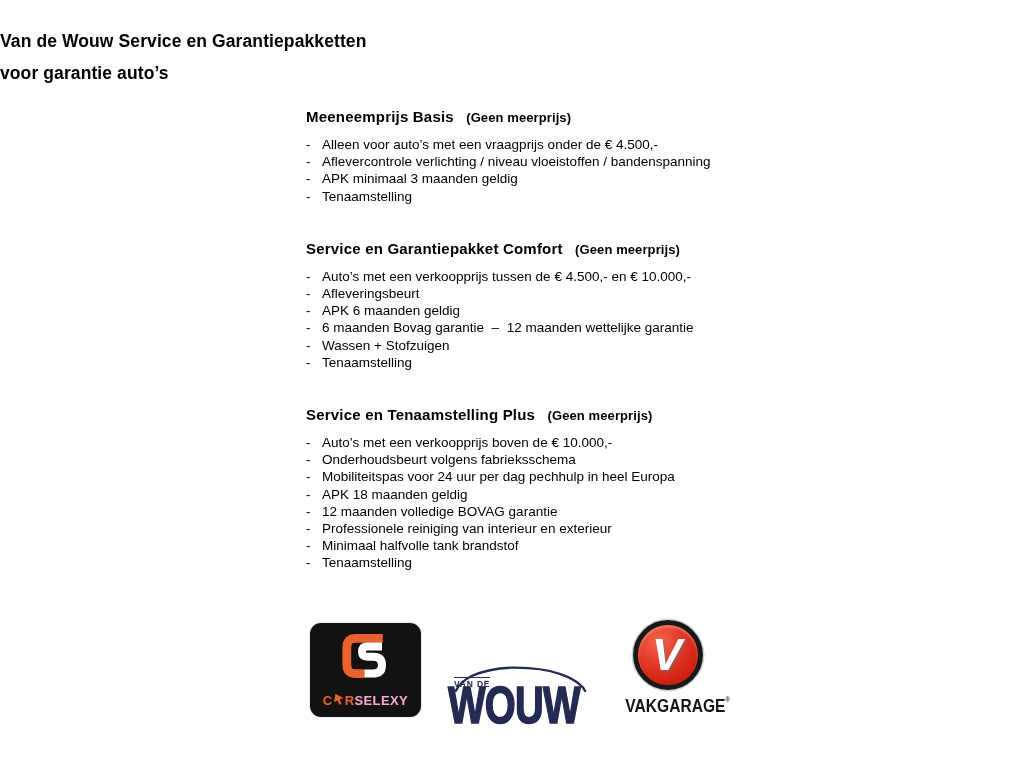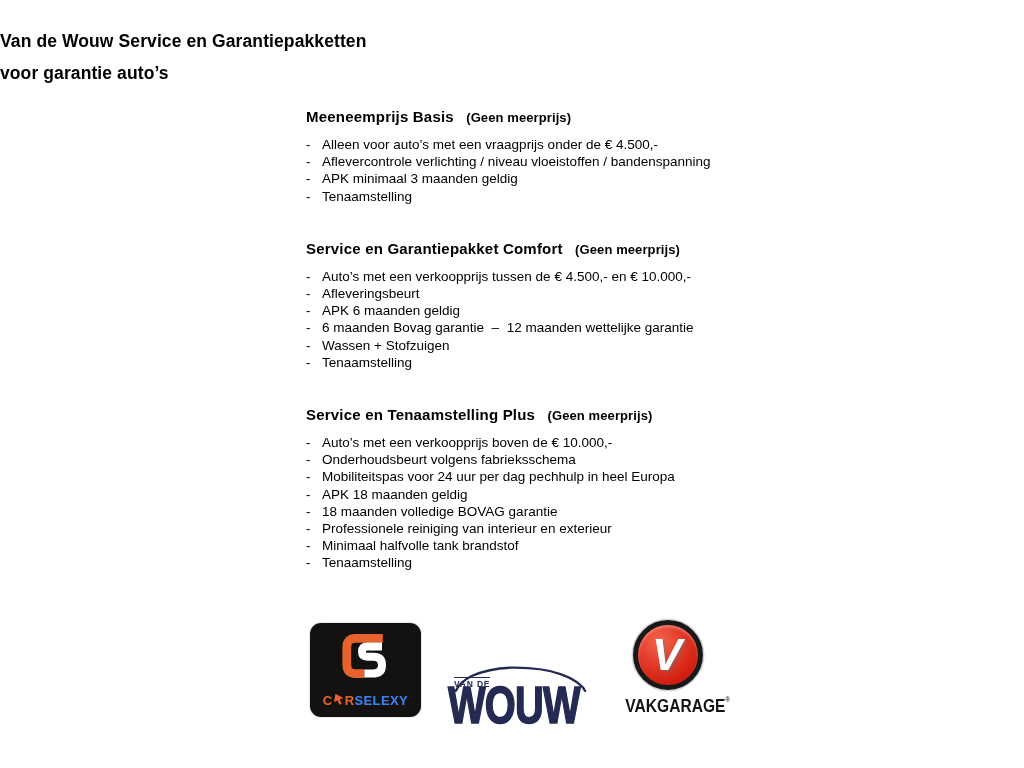--- a/index.html
+++ b/index.html
@@ -26,21 +26,21 @@
   
   .logos { position: absolute; left: 0; top: 0; width: 100%; height: 100%; pointer-events: none; }
 
   
   .cs-badge { position: absolute; left: 310px; top: 623px; width: 111px; height: 94px; background: #141210; border-radius: 11px; box-shadow: 0 0 0 1px #e9e9e9; }
   .cs-mono { display: block; margin: 9px auto 0; width: 54px; height: 48px; }
   .cs-c { stroke: #e8622d; stroke-width: 11; fill: none; }
   .cs-s { stroke: #ffffff; stroke-width: 10; fill: none; }
   .cs-word { position: absolute; left: 0; right: 0; bottom: 9px; text-align: center; font-size: 13px; font-weight: bold; letter-spacing: .4px; white-space: nowrap; }
   .cs-orange { color: #e8622d; }
-  .cs-white { color: #3b82f6; }
+  .cs-white { color: #f9a8d4; }
   .cs-arrow { width: 10px; height: 13px; margin: 0 1px; vertical-align: -1px; }
 
   
   .wouw { position: absolute; left: 448px; top: 664px; width: 146px; height: 66px; }
   .wouw-car { position: absolute; left: 2px; top: 0; width: 140px; height: 30px; }
   .wouw-car path { stroke: #242a52; stroke-width: 2.4; fill: none; stroke-linecap: round; }
   .wouw-small { position: absolute; left: 6px; top: 13px; font-size: 8.5px; font-weight: bold; color: #242a52; letter-spacing: .8px; border-top: 1px solid #242a52; padding-top: 1px; }
   .wouw-big { position: absolute; left: 0; top: 16px; font-size: 51px; font-weight: bold; color: #242a52; line-height: 1; letter-spacing: -1px; transform: scaleX(.78); transform-origin: left top; -webkit-text-stroke: 1.5px #242a52; white-space: nowrap; }
 
   
@@ -138,21 +138,21 @@
           <div class="li">
             <span class="dash">-</span>
             <span>Mobiliteitspas voor 24 uur per dag pechhulp in heel Europa</span>
           </div>
           <div class="li">
             <span class="dash">-</span>
             <span>APK 18 maanden geldig</span>
           </div>
           <div class="li">
             <span class="dash">-</span>
-            <span>18 maanden volledige BOVAG garantie</span>
+            <span>12 maanden volledige BOVAG garantie</span>
           </div>
           <div class="li">
             <span class="dash">-</span>
             <span>Professionele reiniging van interieur en exterieur</span>
           </div>
           <div class="li">
             <span class="dash">-</span>
             <span>Minimaal halfvolle tank brandstof</span>
           </div>
           <div class="li">

